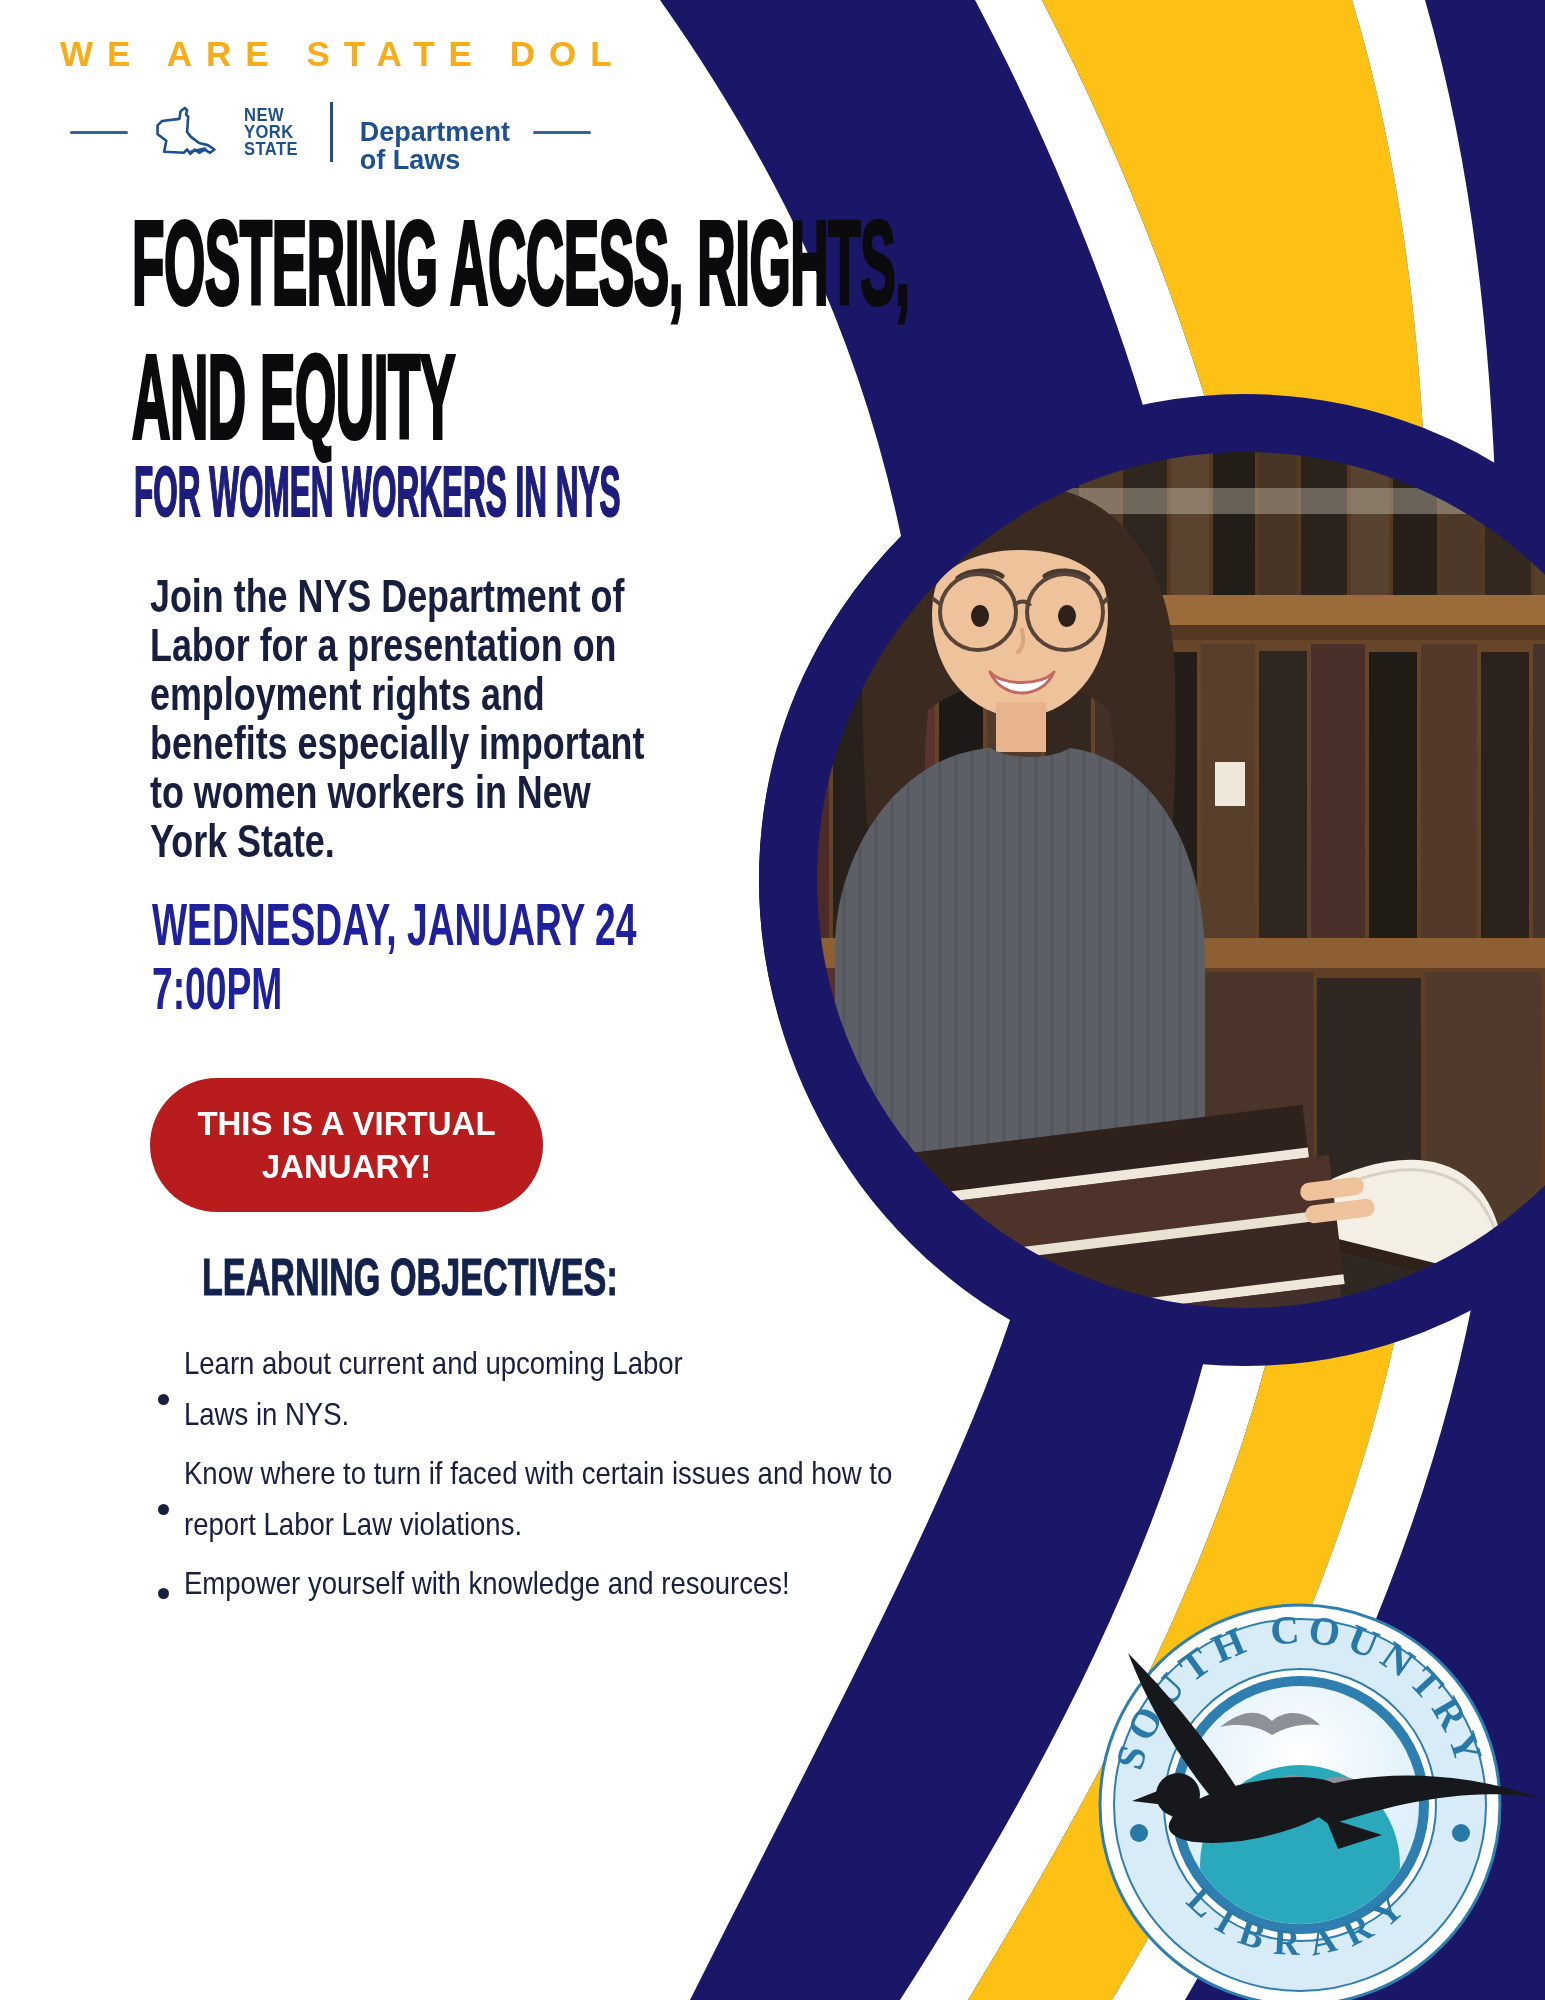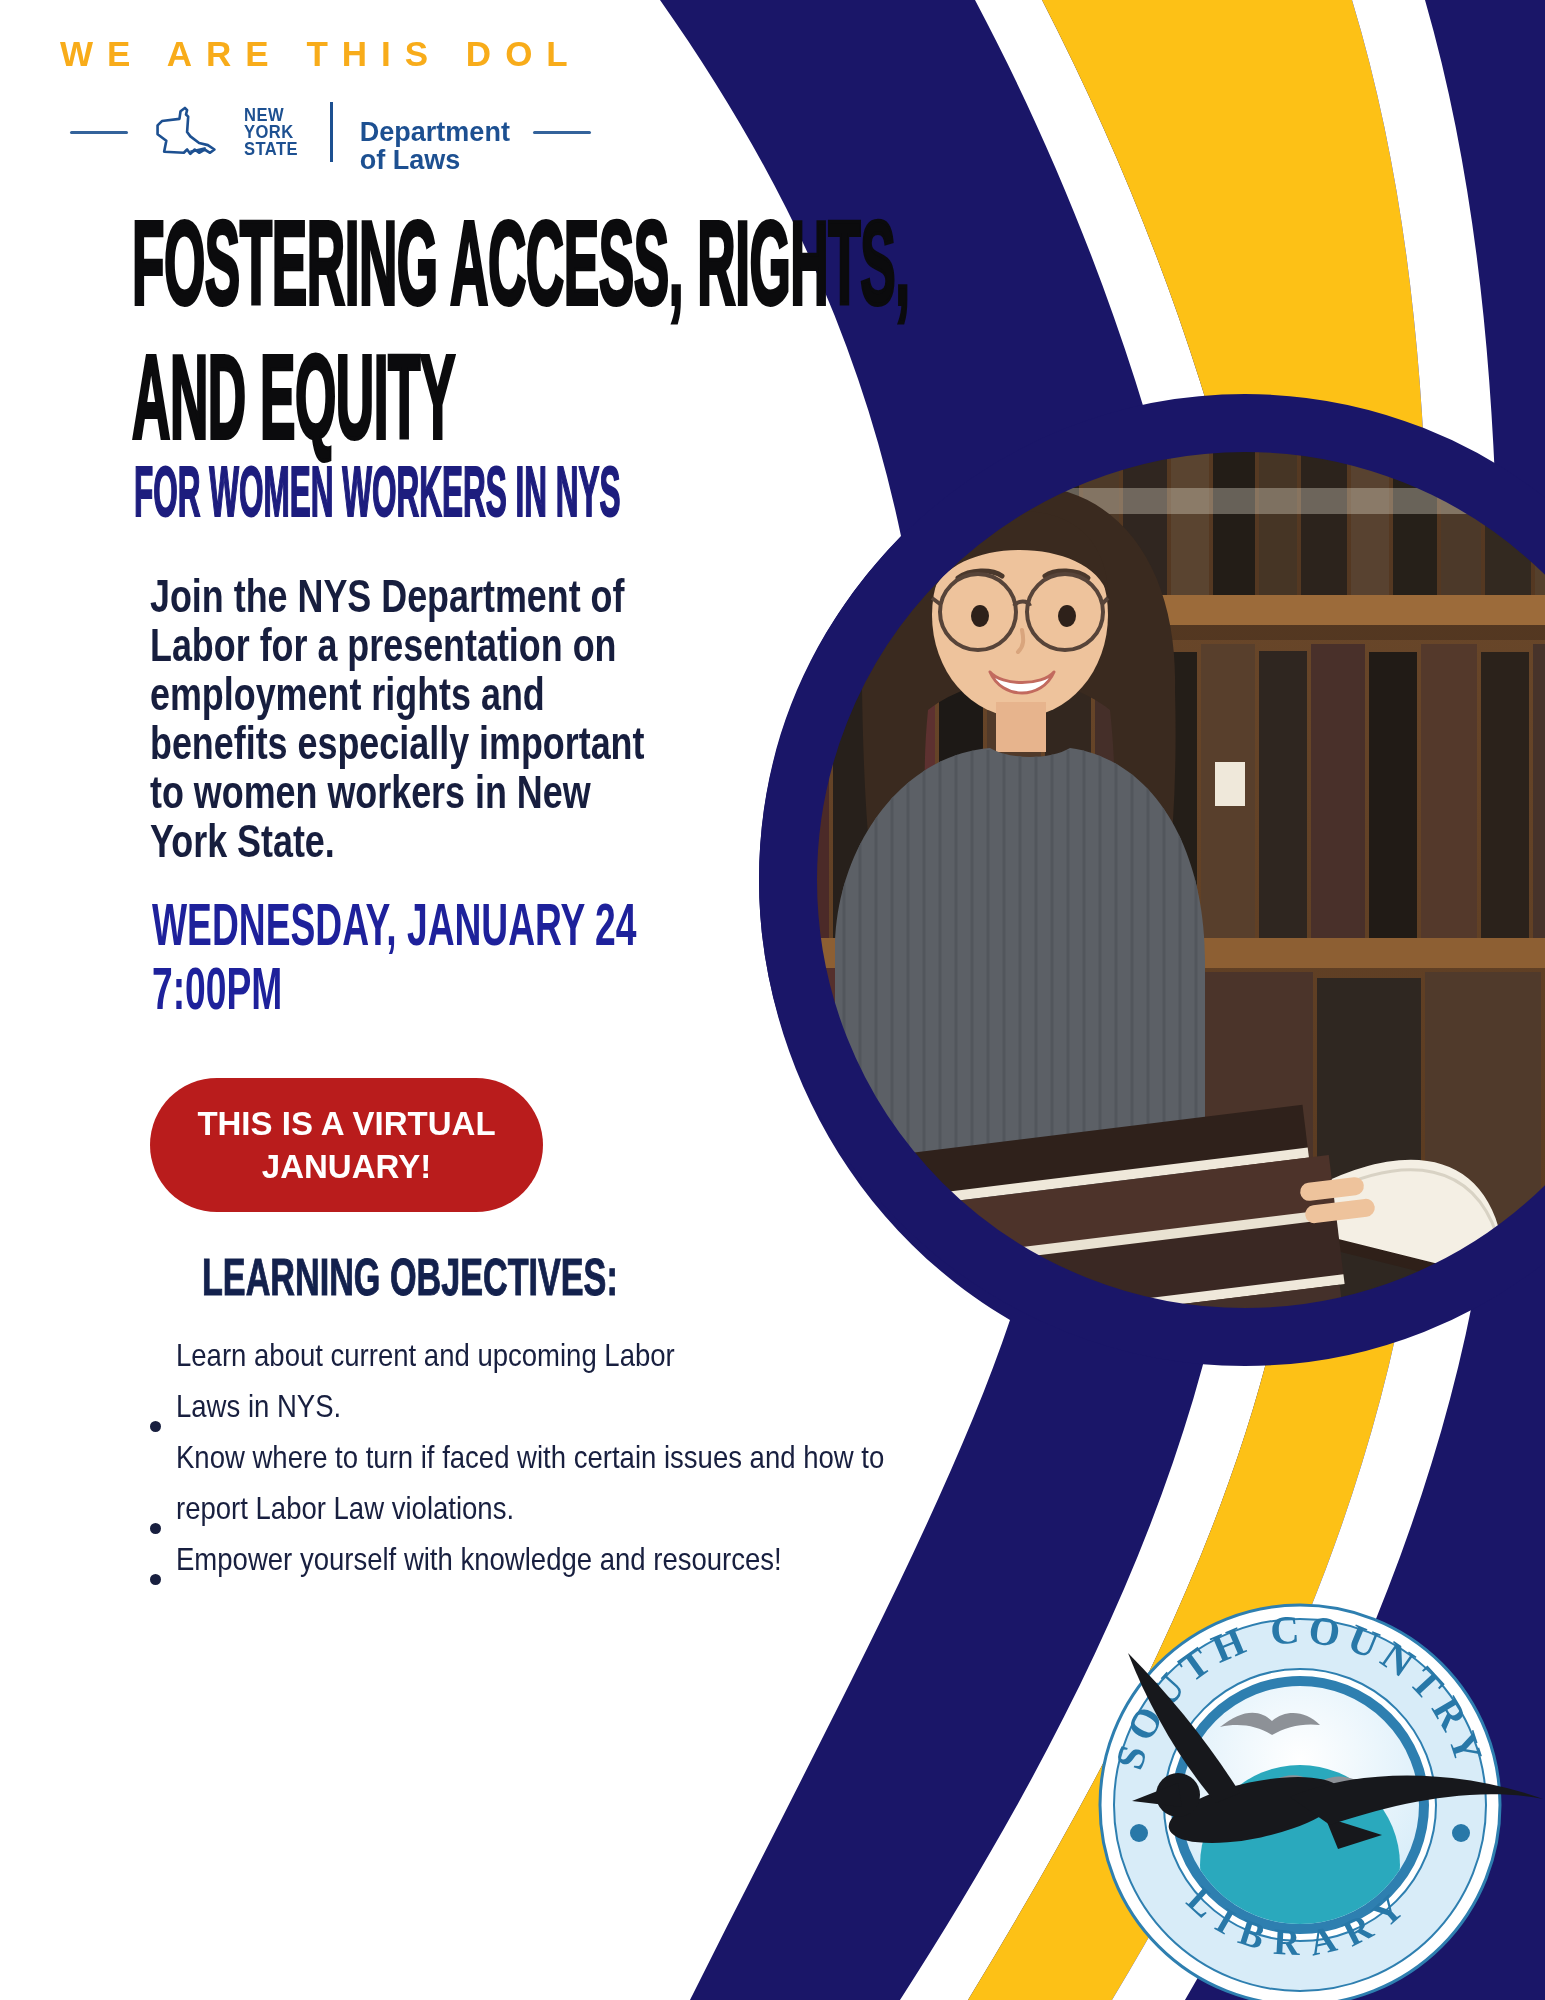--- a/index.html
+++ b/index.html
@@ -62,21 +62,21 @@
   }
 
   
   .obj-heading{
     position:absolute;left:202px;top:1248px;color:#13214D;
     font-size:51px;font-weight:700;white-space:nowrap;
     transform:scaleX(.67);transform-origin:left top;
     -webkit-text-stroke:1px #13214D;
   }
   .bullets{position:absolute;left:150px;top:1330px;margin:0;padding:0;list-style:none;color:#181F3F;}
-  .bullets li{display:flex;align-items:flex-end;margin:0;}
+  .bullets li{display:flex;align-items:center;margin:8px;}
   .bullets .dot{flex:0 0 26px;margin-top:20px;}
   .bullets .dot i{display:block;width:11px;height:11px;border-radius:50%;background:#181F3F;}
   .bullets .blines .line{display:block;white-space:nowrap;font-size:32px;font-weight:400;
     line-height:51px;transform:scaleX(.86);transform-origin:left top;}
 
   
   .register{position:absolute;left:148px;top:1612px;color:#1A2140;}
   .register .line{display:block;white-space:nowrap;font-size:42px;font-weight:400;
     line-height:58px;transform:scaleX(.76);transform-origin:left top;}
 </style>
@@ -262,21 +262,21 @@
         <ellipse cx="-45" cy="5" rx="88" ry="28" transform="rotate(-12 -45 5)"></ellipse>
         <circle cx="-122" cy="-10" r="22"></circle>
         <path d="M -168,-4 L -122,-22 L -118,2 Z"></path>
         <path d="M 25,12 L 82,30 L 38,44 Z"></path>
         <path d="M -60,-12 C -90,-60 -130,-110 -172,-152 C -150,-95 -118,-42 -84,-2 Z"></path>
         <path d="M -10,-8 C 60,-38 160,-36 243,-6 C 170,-20 90,0 30,20 Z"></path>
       </g>
     </g>
   </svg>
 
-  <div class="tagline">WE ARE THIS DOL</div>
+  <div class="tagline">WE ARE STATE DOL</div>
 
   <div class="logo-row">
     <div class="logo-line"></div>
     <svg class="ny-icon" viewBox="0 0 64 56">
       <path d="M6,22 L10,18 L26,16 L27,9 L31,6 L33,8 L32,12 L34,14 L33,28 L36,32 L44,38 L52,40 L58,44 L54,47 L49,44 L44,47 L40,44 L36,48 L33,44 L30,47 L12,46 L14,36 L6,30 Z" fill="none" stroke="#1D5091" stroke-width="2.4" stroke-linejoin="round"></path>
       <path d="M36,46 L50,43" stroke="#1D5091" stroke-width="2.4" fill="none"></path>
     </svg>
     <div class="state-stack">
       <span>NEW</span>
       <span>YORK</span>

